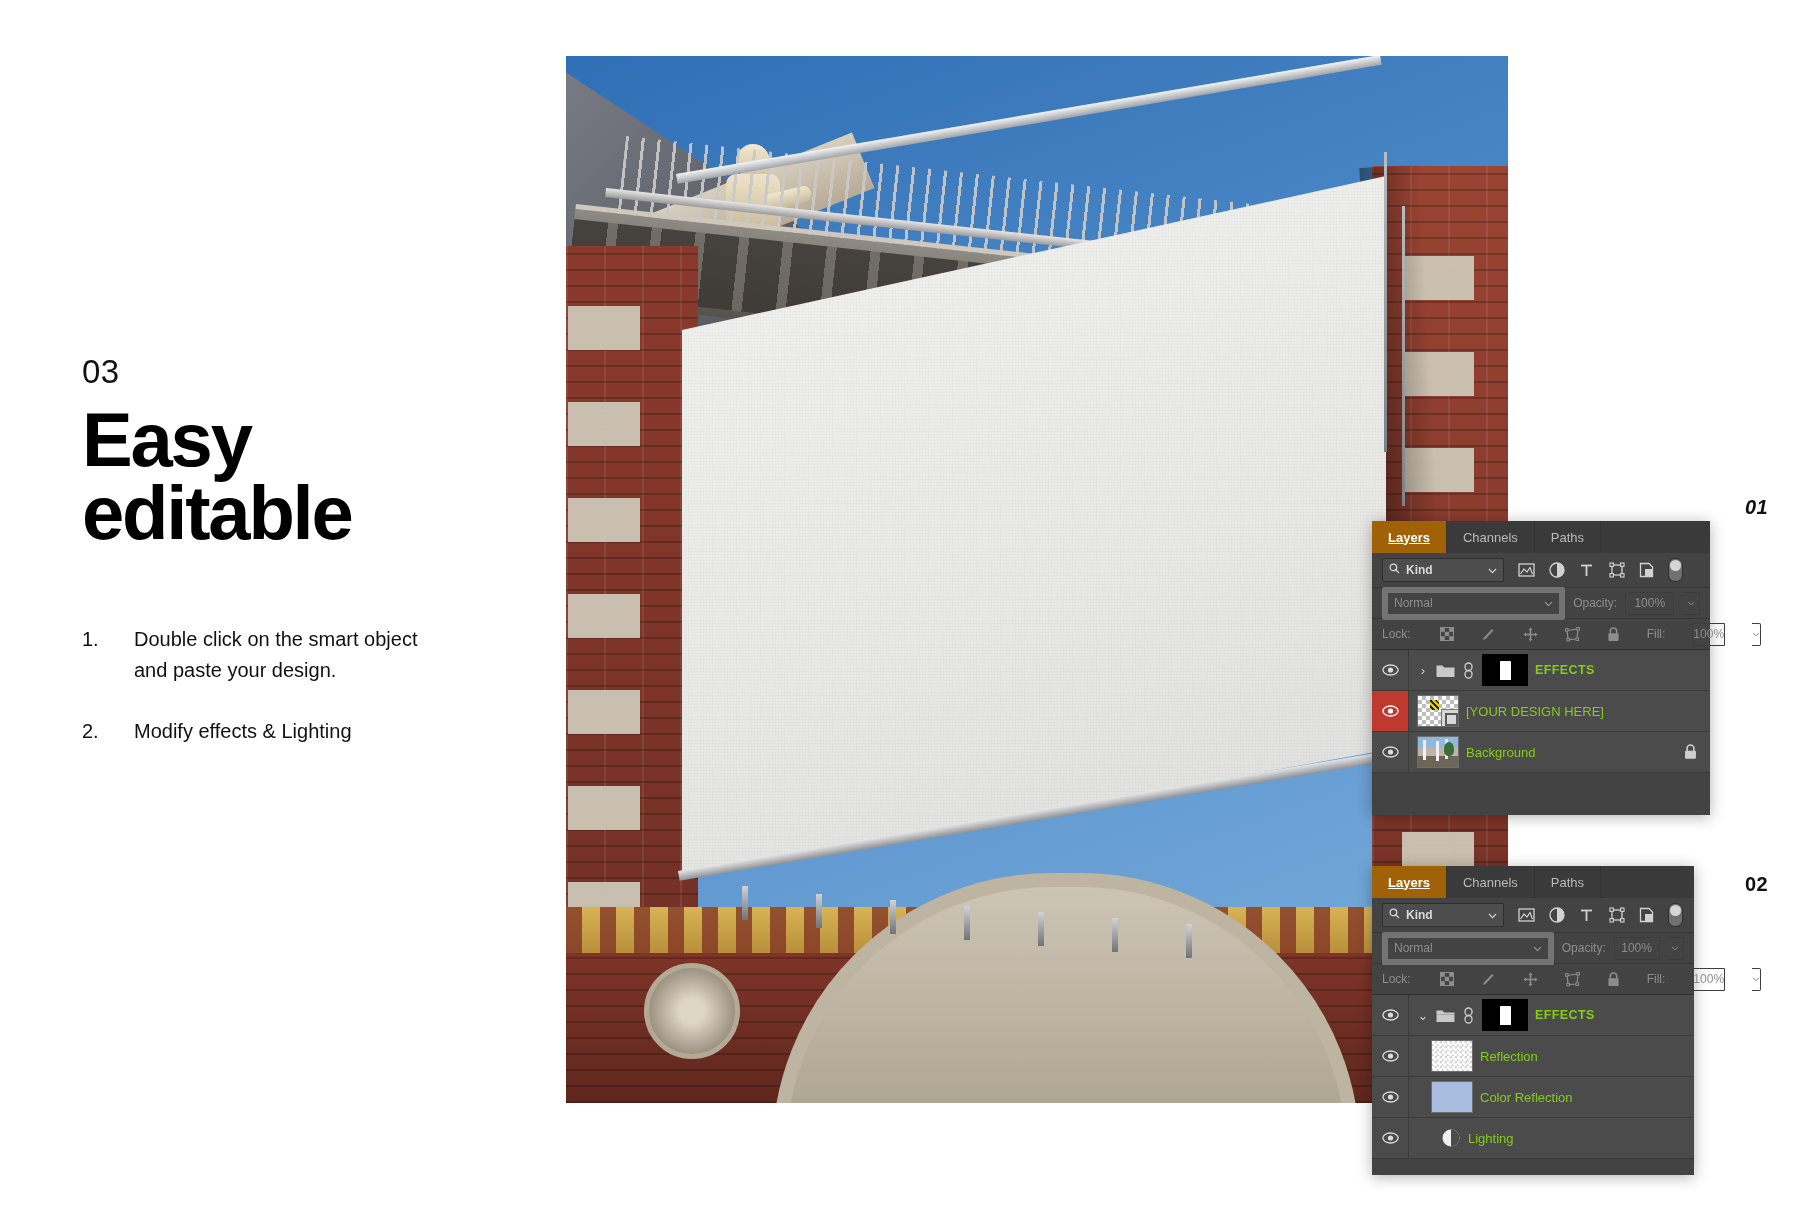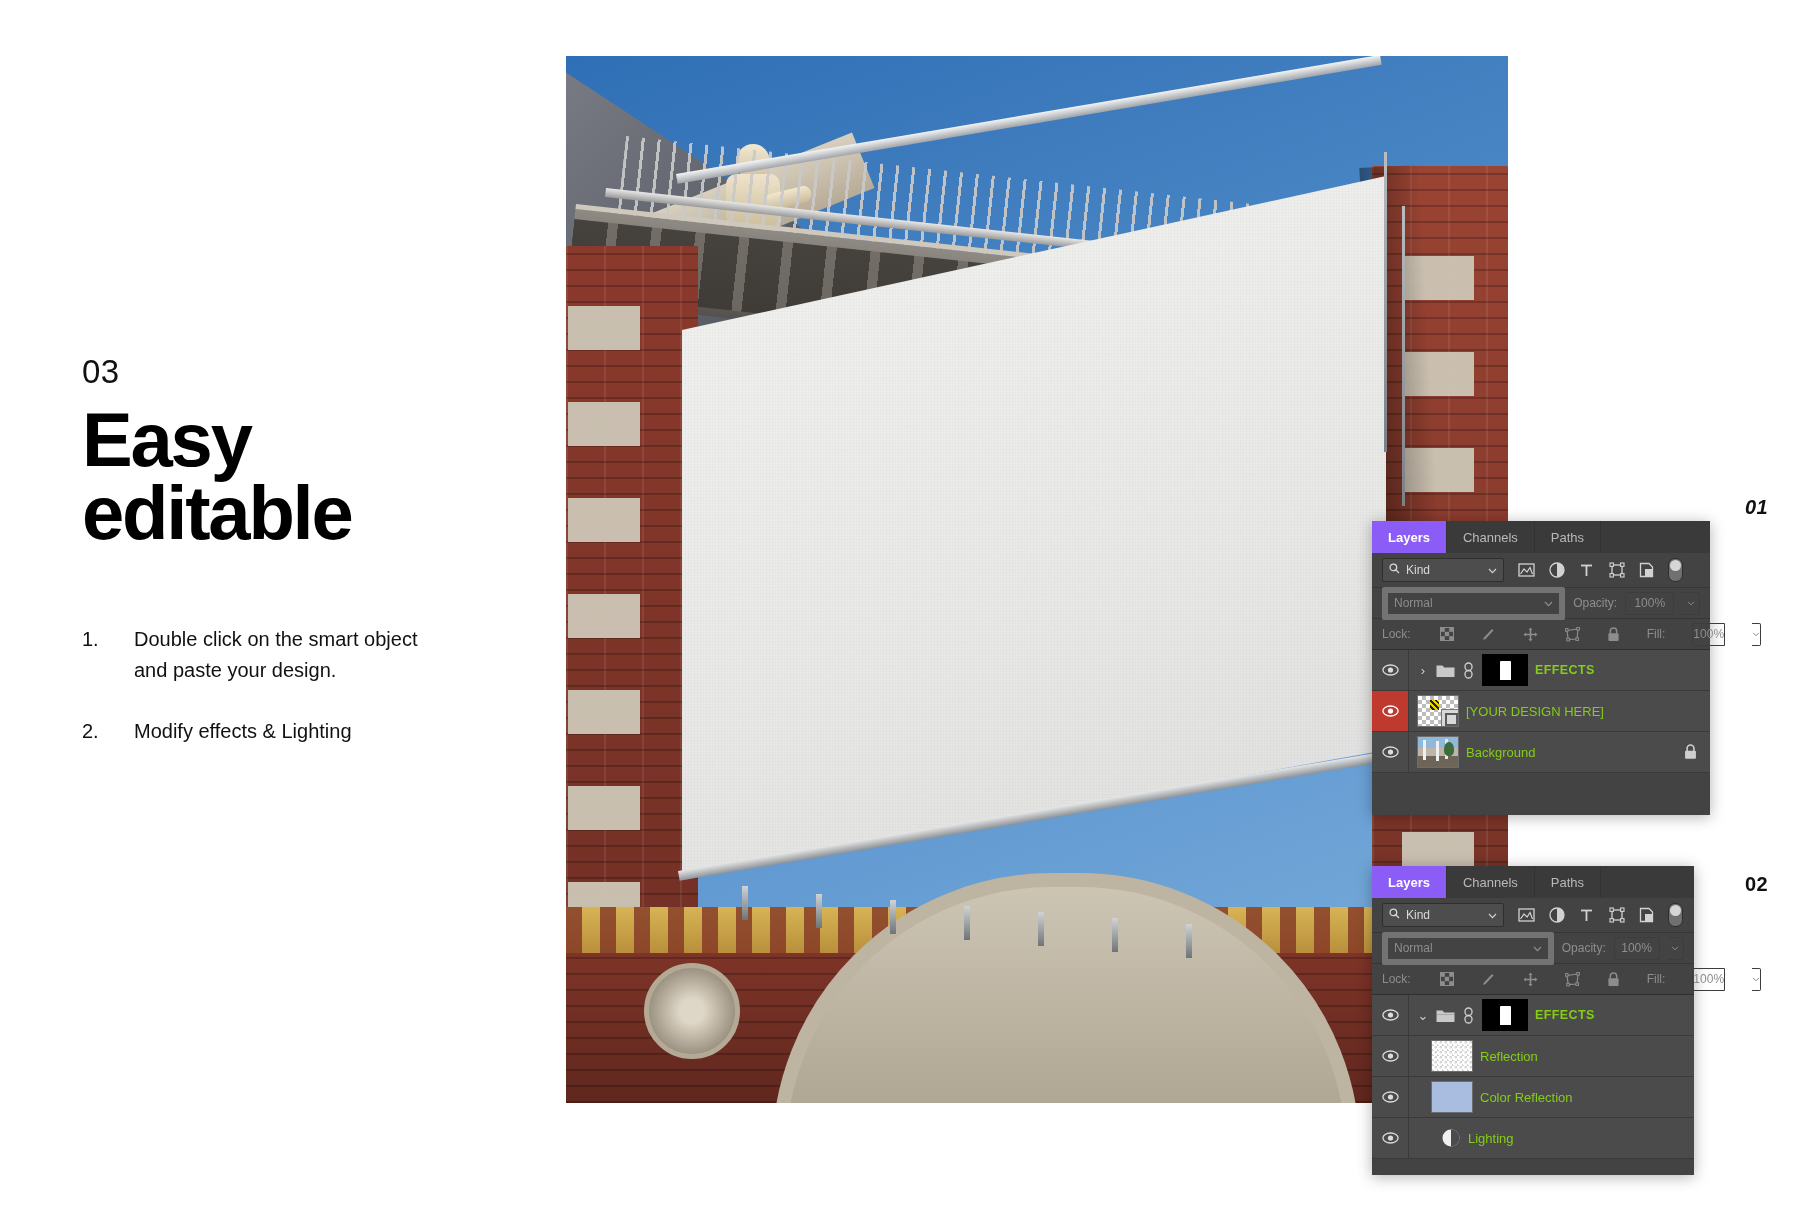--- a/index.html
+++ b/index.html
@@ -191,34 +191,34 @@
     user-select:none;
   }
   .ps-tabs{
     display:flex;height:32px;align-items:stretch;background:#3a3a3a;
   }
   .ps-tab{
     display:flex;align-items:center;padding:0 16px;
     font-size:13px;color:#b9b9b9;background:#3a3a3a;
     border-right:1px solid #333;
   }
-  .ps-tab.active{background:#8b5cf6;color:#ffffff;font-weight:bold;}
+  .ps-tab.active{background:#a16207;color:#ffffff;font-weight:bold;text-decoration:underline;}
   .ps-tab-filler{flex:1;background:#3a3a3a;}
 
   .ps-filter{
     display:flex;align-items:center;height:34px;padding:0 10px;gap:10px;
     background:#434343;border-bottom:1px solid #363636;
   }
   .kind-select{
     display:flex;align-items:center;gap:6px;
     width:108px;height:22px;padding:0 6px;
     background:#4d4d4d;border:1px solid #2e2e2e;border-radius:2px;
     color:#d8d8d8;font-size:12px;
   }
-  .kind-select .kind-label{flex:1;}
+  .kind-select .kind-label{flex:1;font-weight:bold;}
   .filter-icons{display:flex;align-items:center;gap:13px;margin-left:4px;}
   .f-ico{width:17px;height:17px;display:flex;align-items:center;justify-content:center;}
   .toggle-pill{
     width:13px;height:22px;border-radius:7px;
     background:#707070;border:1px solid #2e2e2e;position:relative;
   }
   .toggle-pill::after{
     content:"";position:absolute;left:1px;top:1px;width:11px;height:11px;
     border-radius:50%;background:#d6d6d6;
   }

